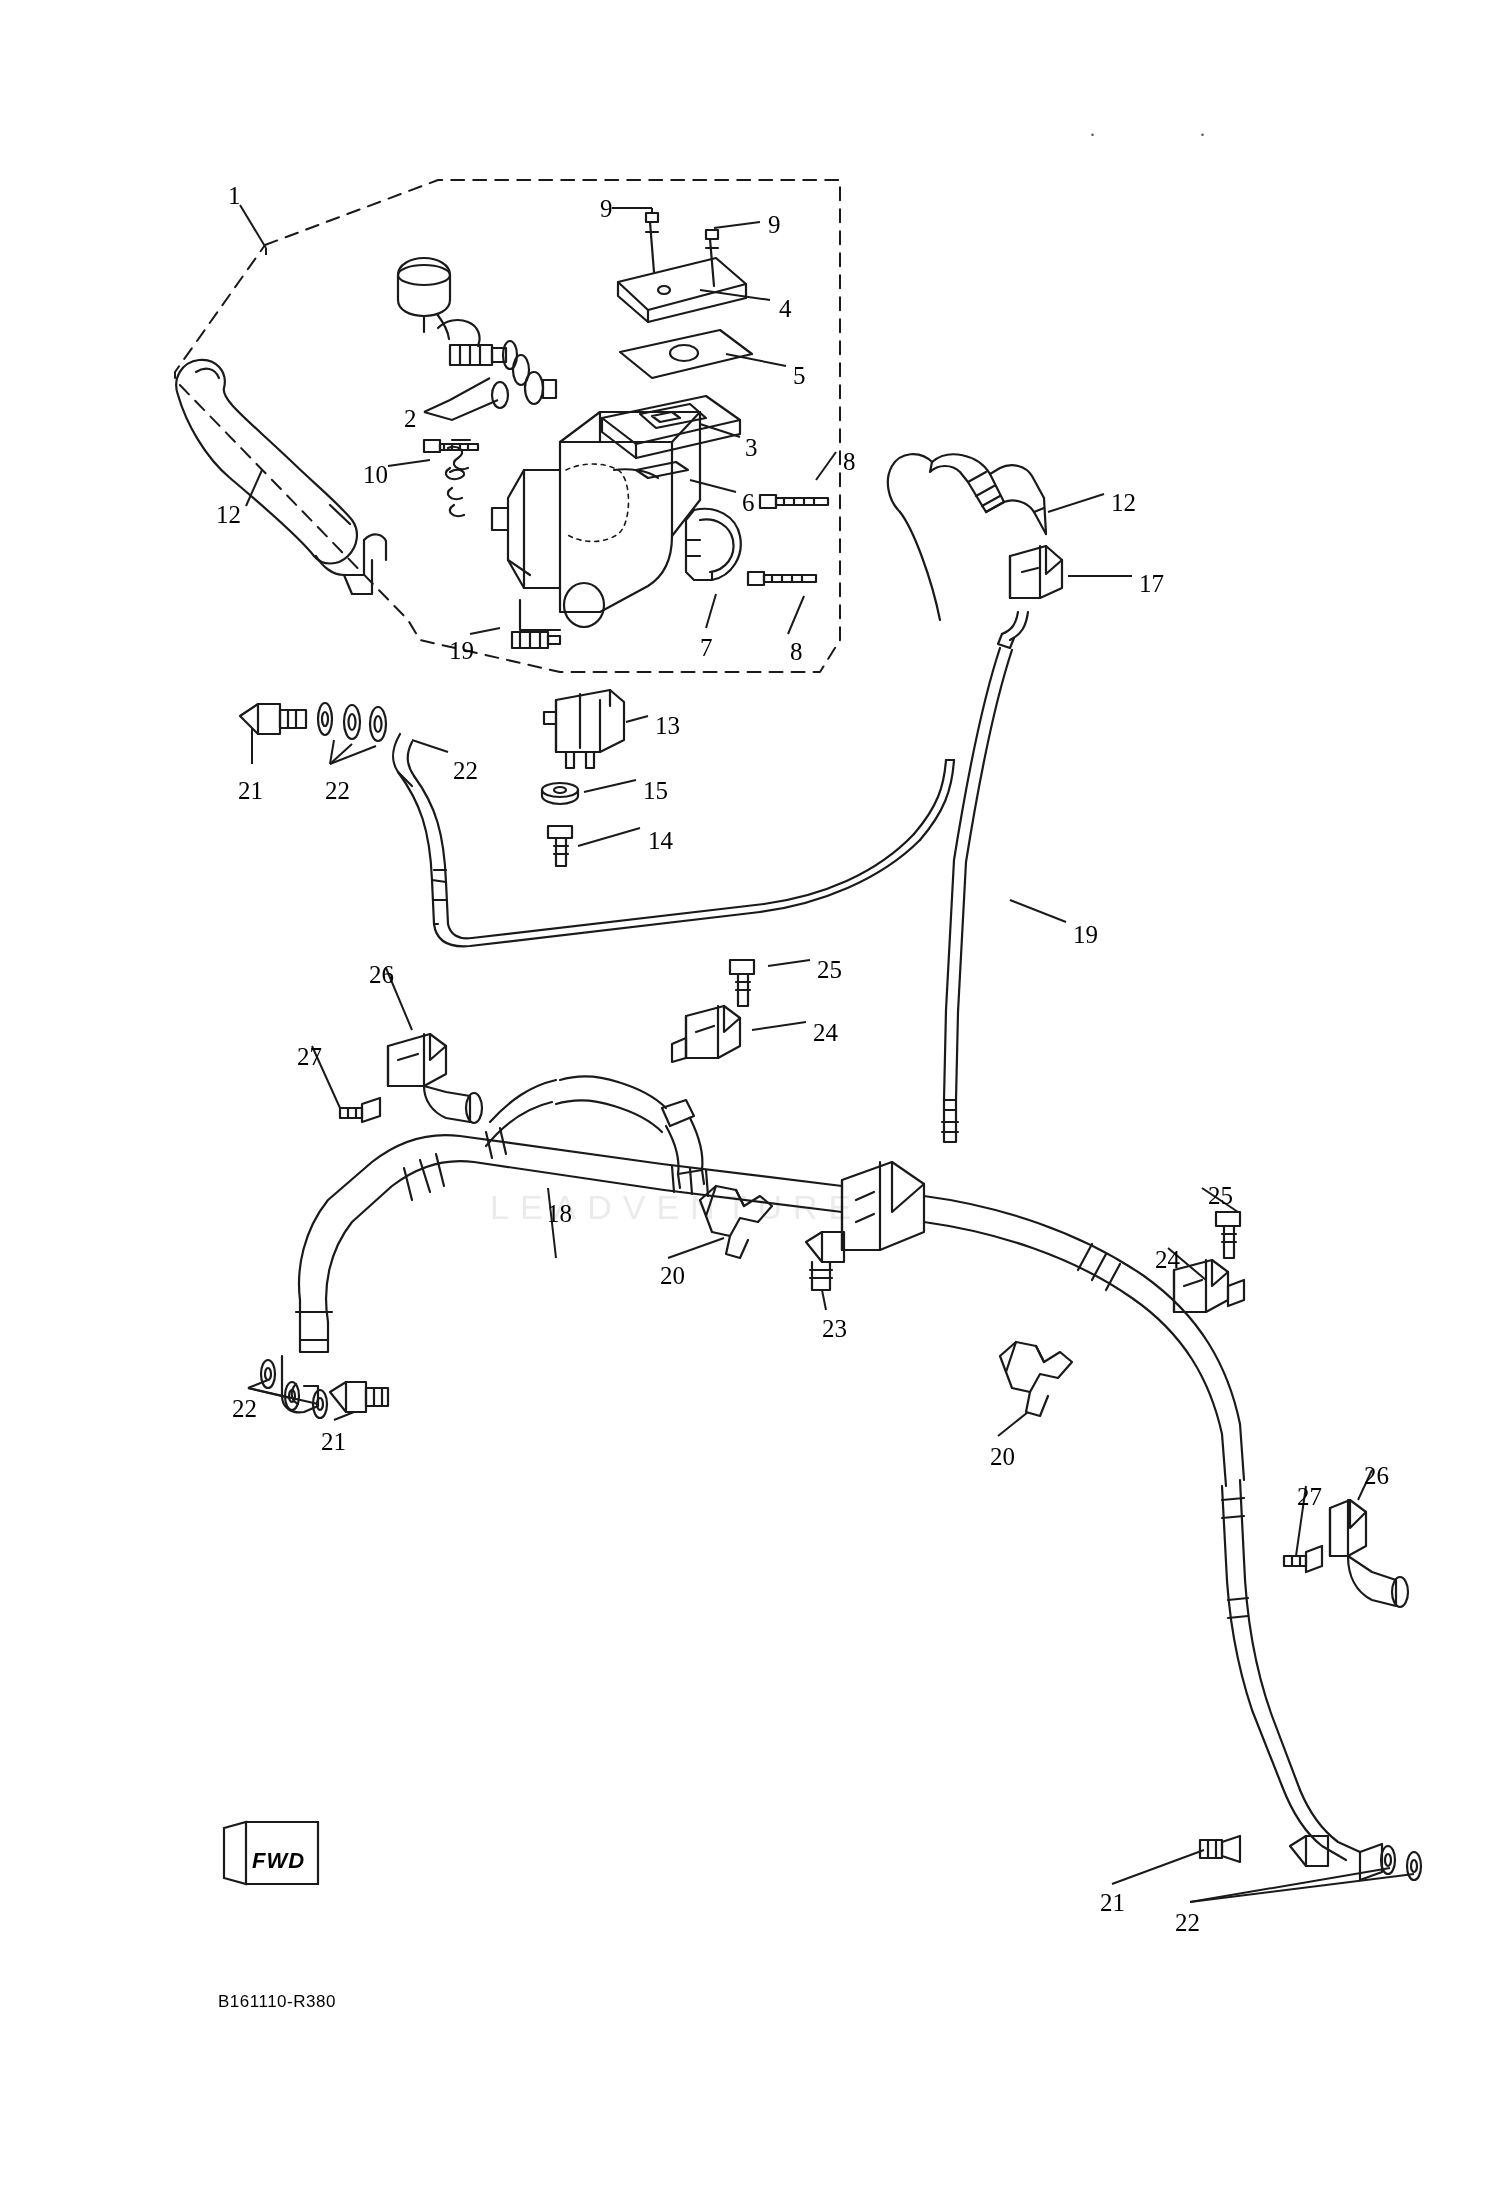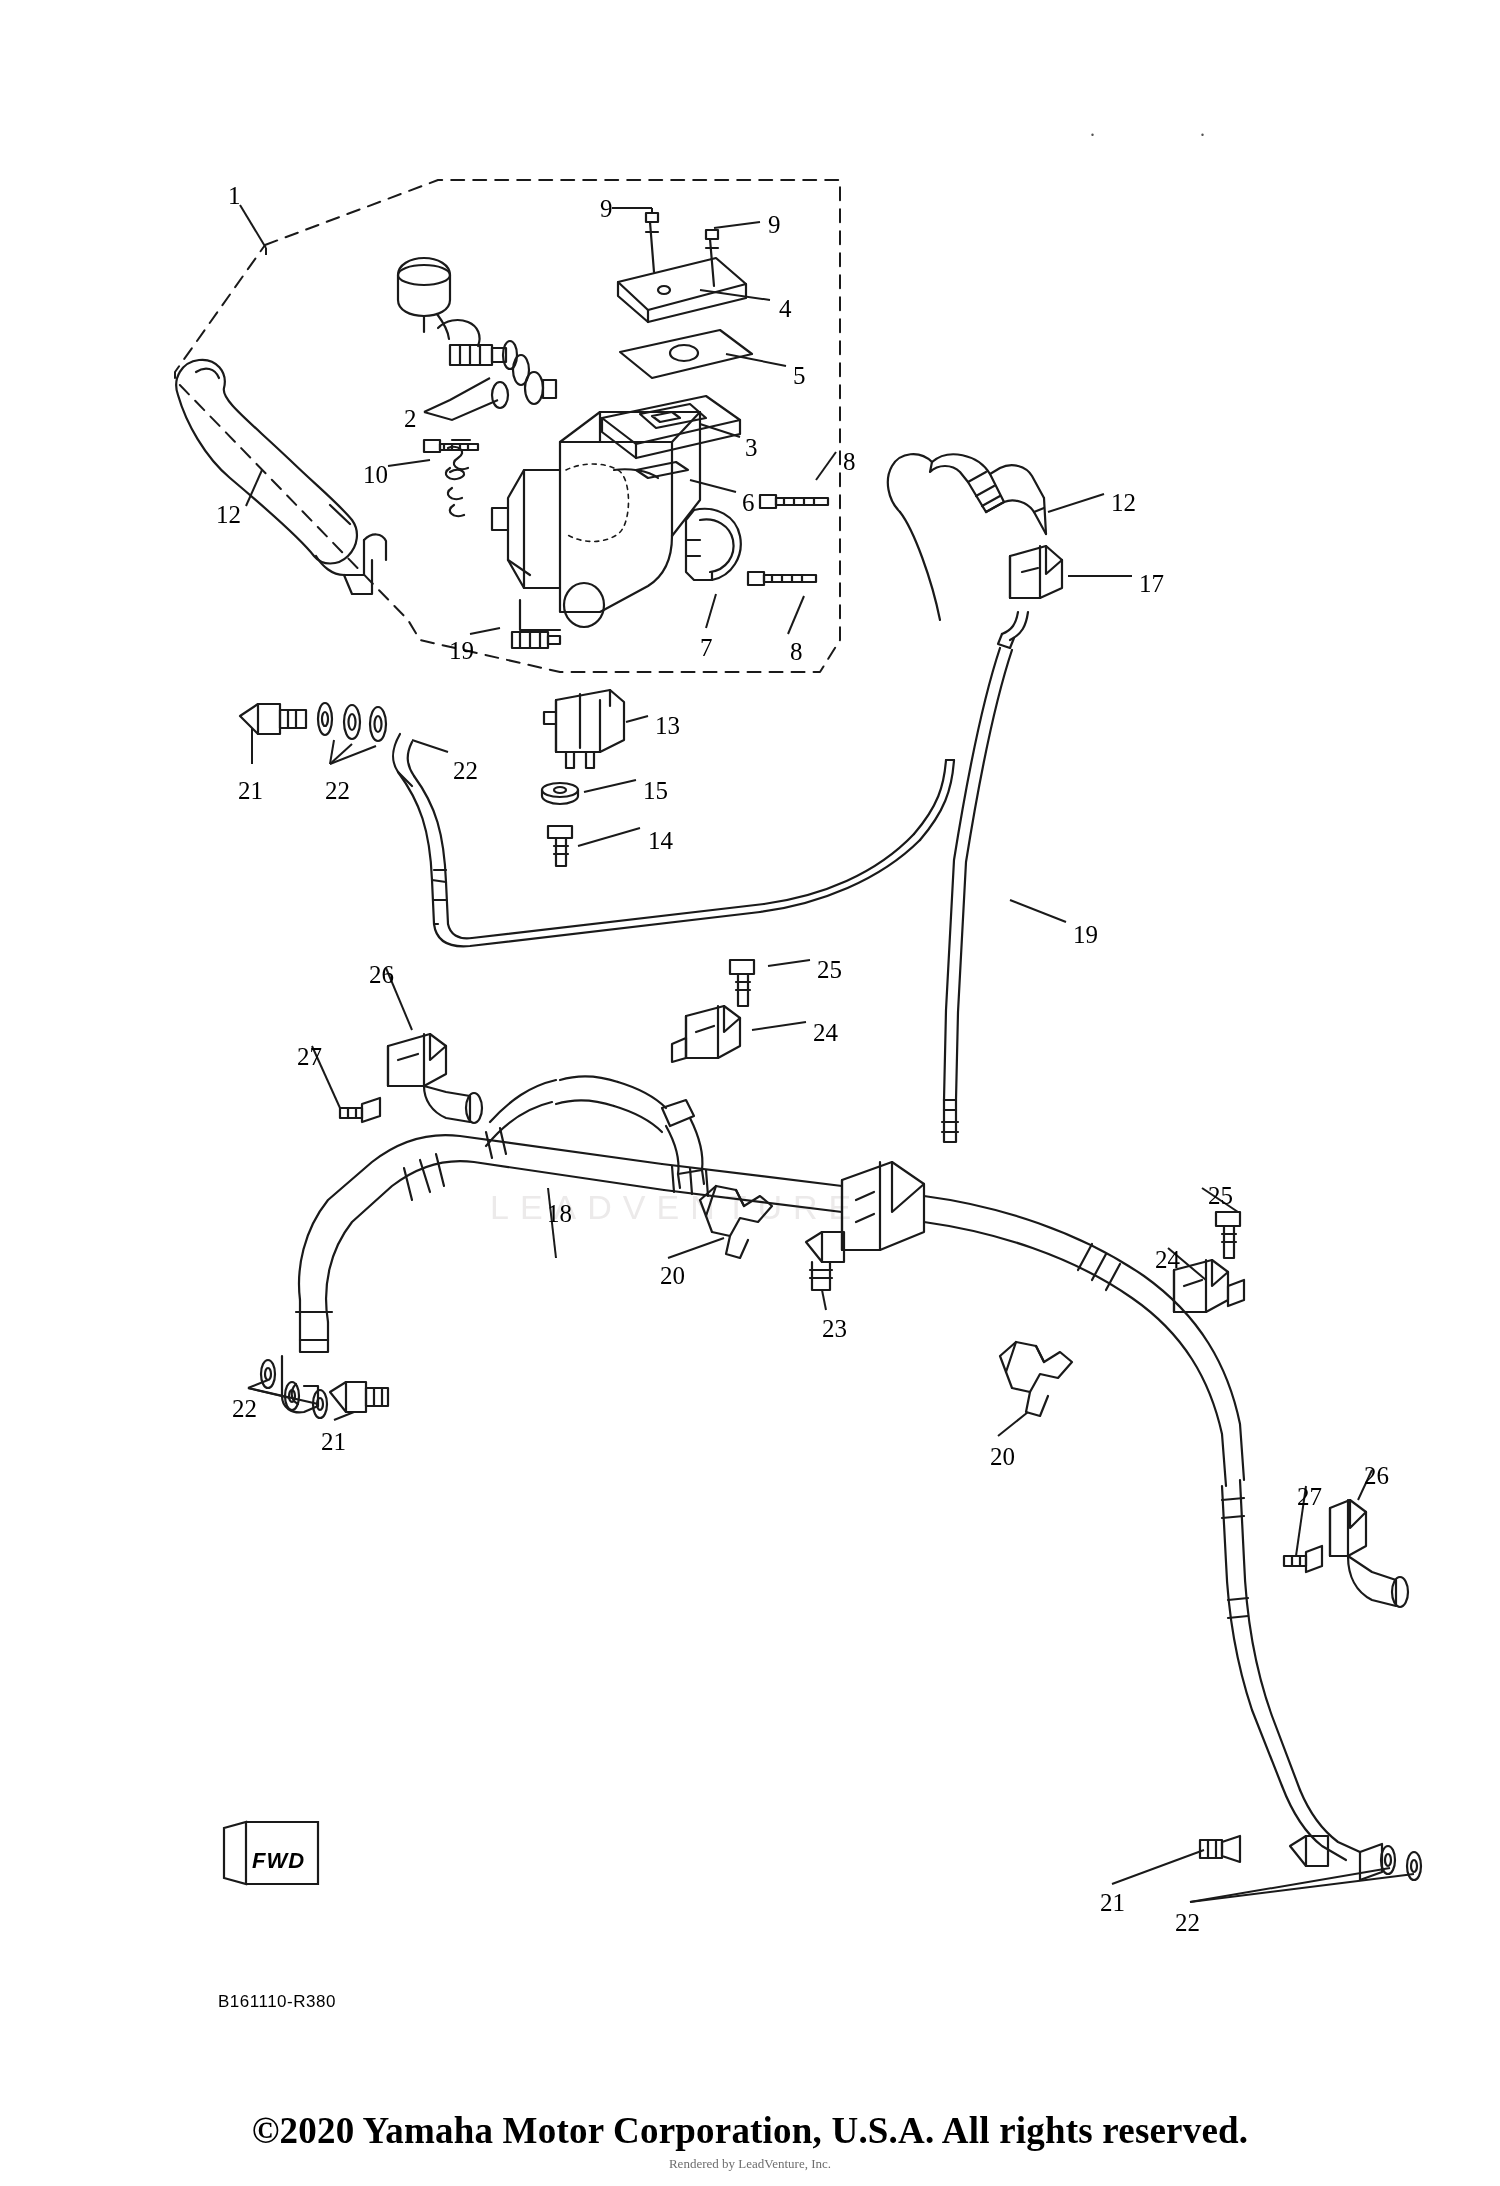--- a/index.html
+++ b/index.html
@@ -407,16 +407,14 @@
   <svg class="fwdbox" viewBox="0 0 105 70">
     <g stroke="#1a1a1a" stroke-width="2.2" fill="none">
       <path d="M6,10 L28,4 L28,66 L6,60 Z"></path>
       <path d="M28,4 L100,4 L100,66 L28,66"></path>
     </g>
   </svg>
   <div class="fwdtext">FWD</div>
 
   <div class="diagcode">B161110-R380</div>
 
-  <div class="footer">©2020 Yamaha Motor Corporation, U.S.A. All rights reserved.</div>
-  <div class="rendered">Rendered by LeadVenture, Inc.</div>
 
 </div>
 
 </body></html>

